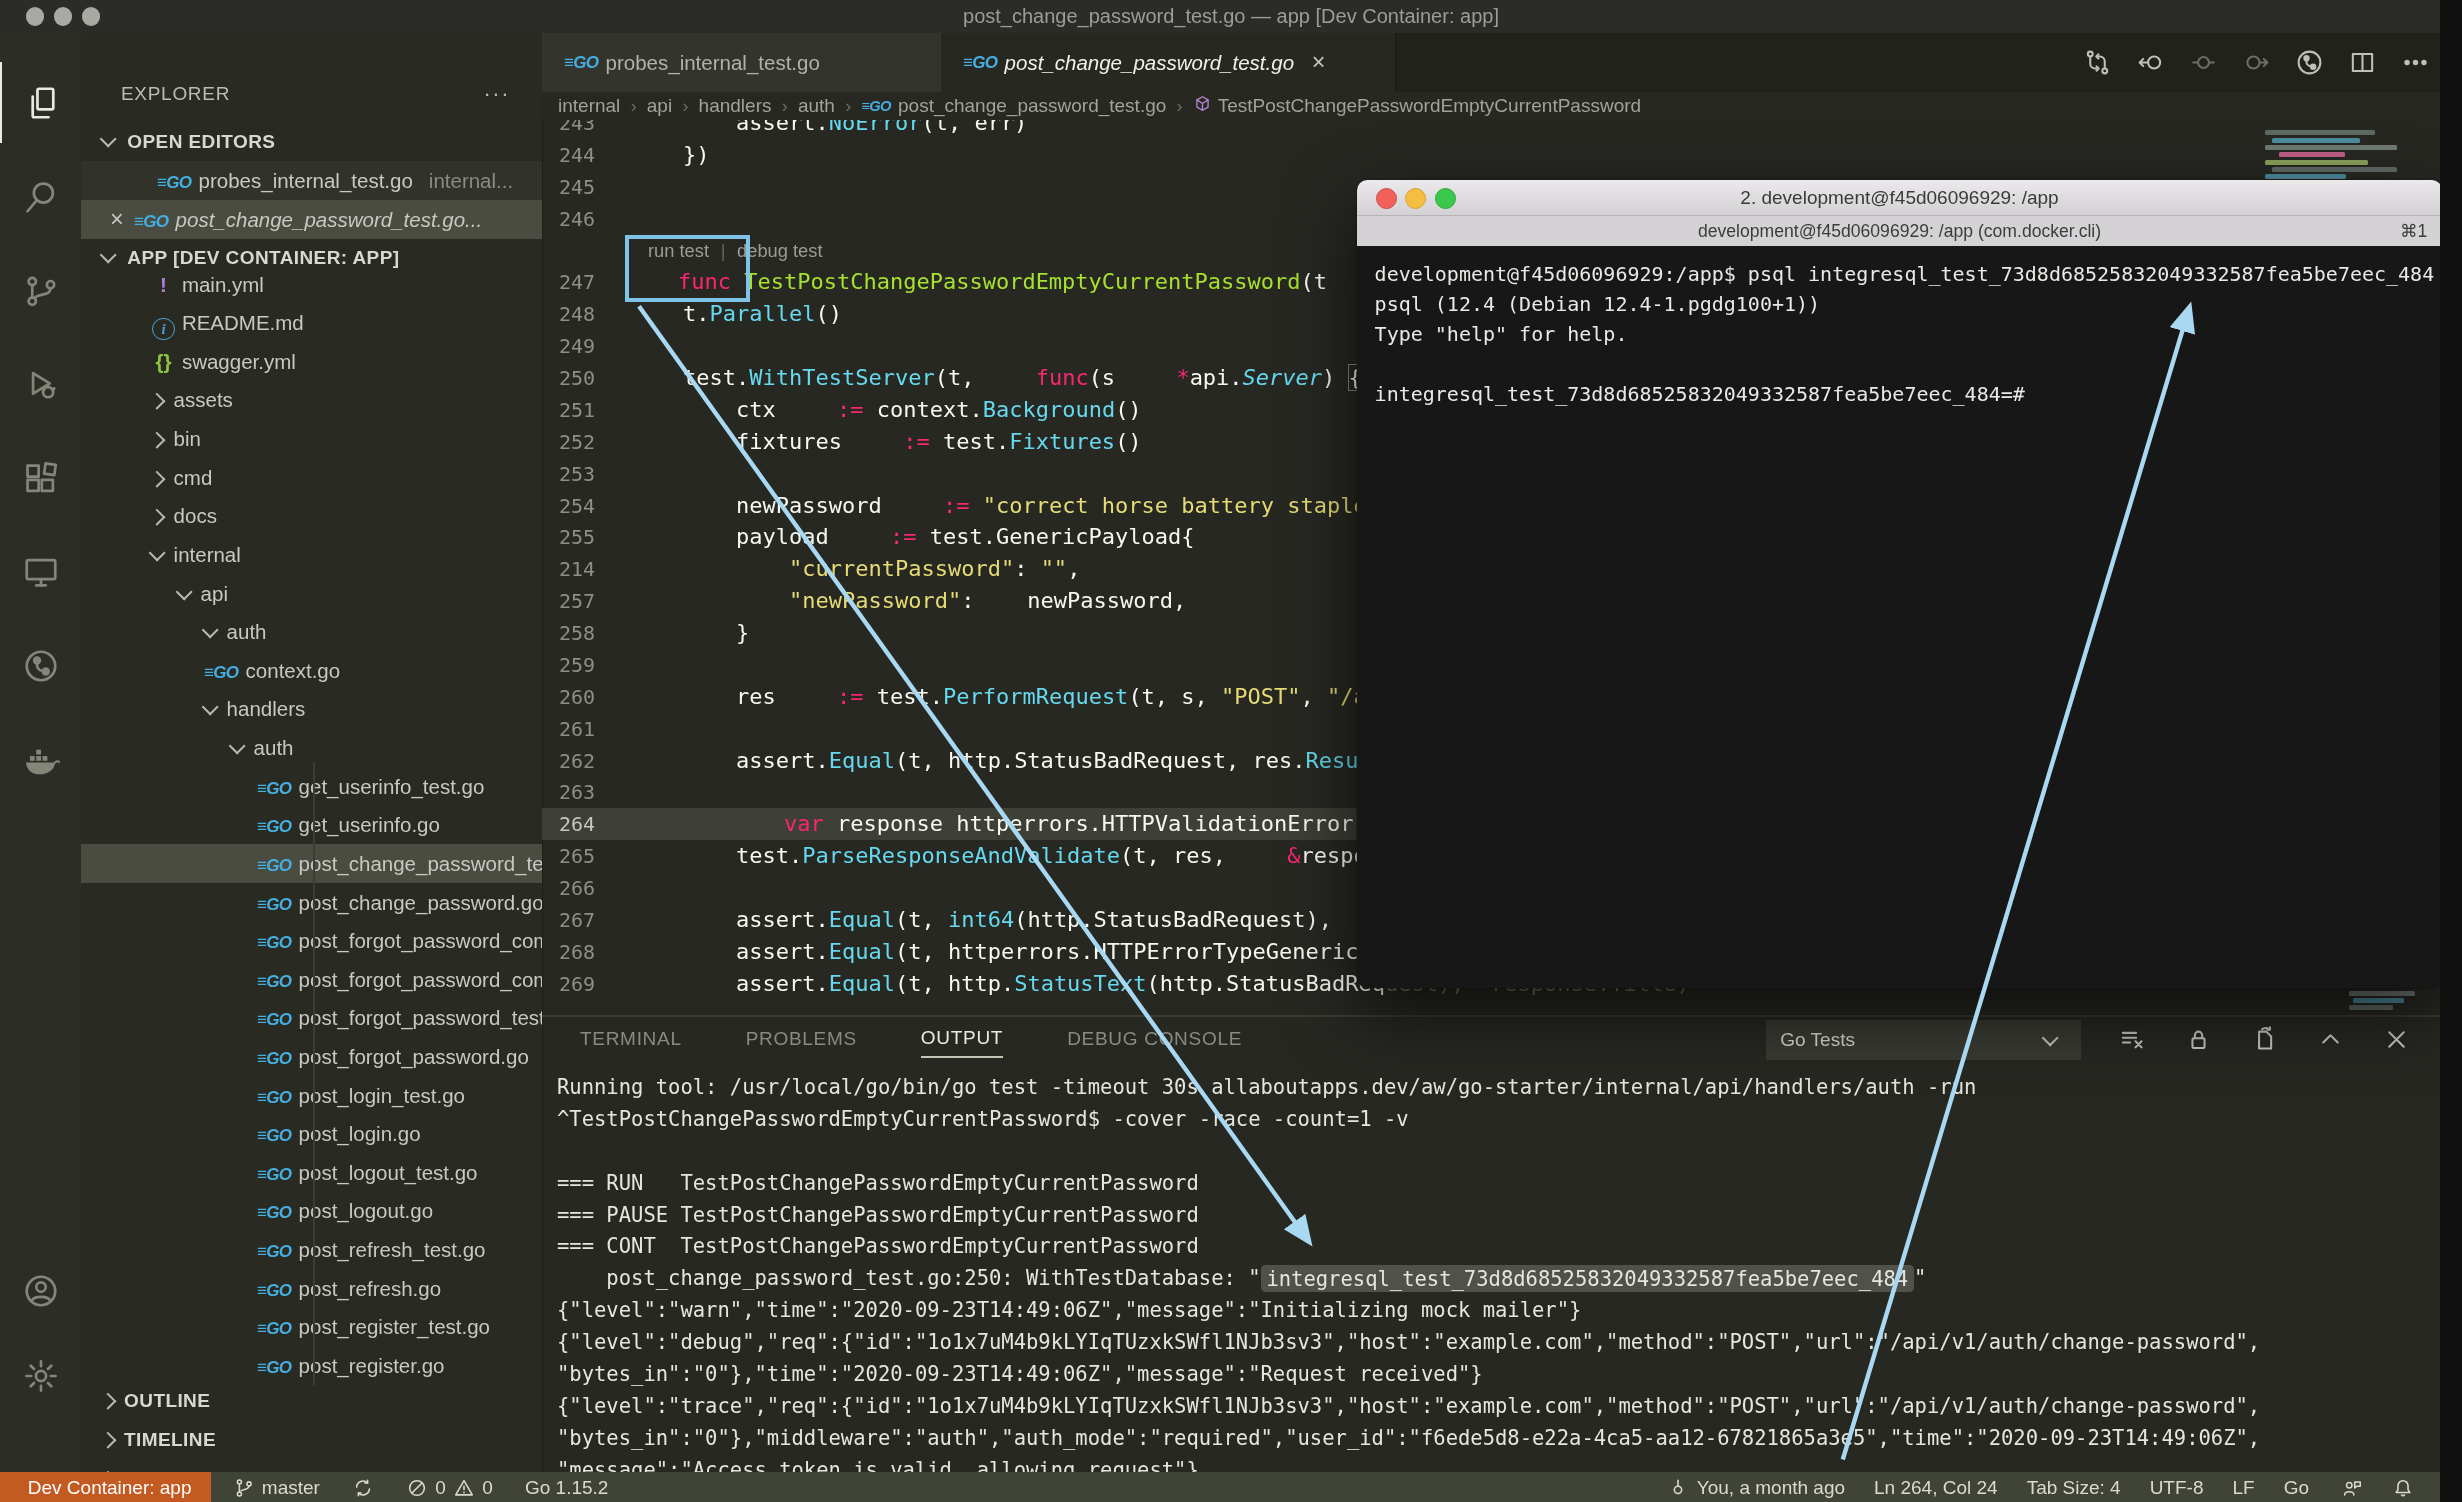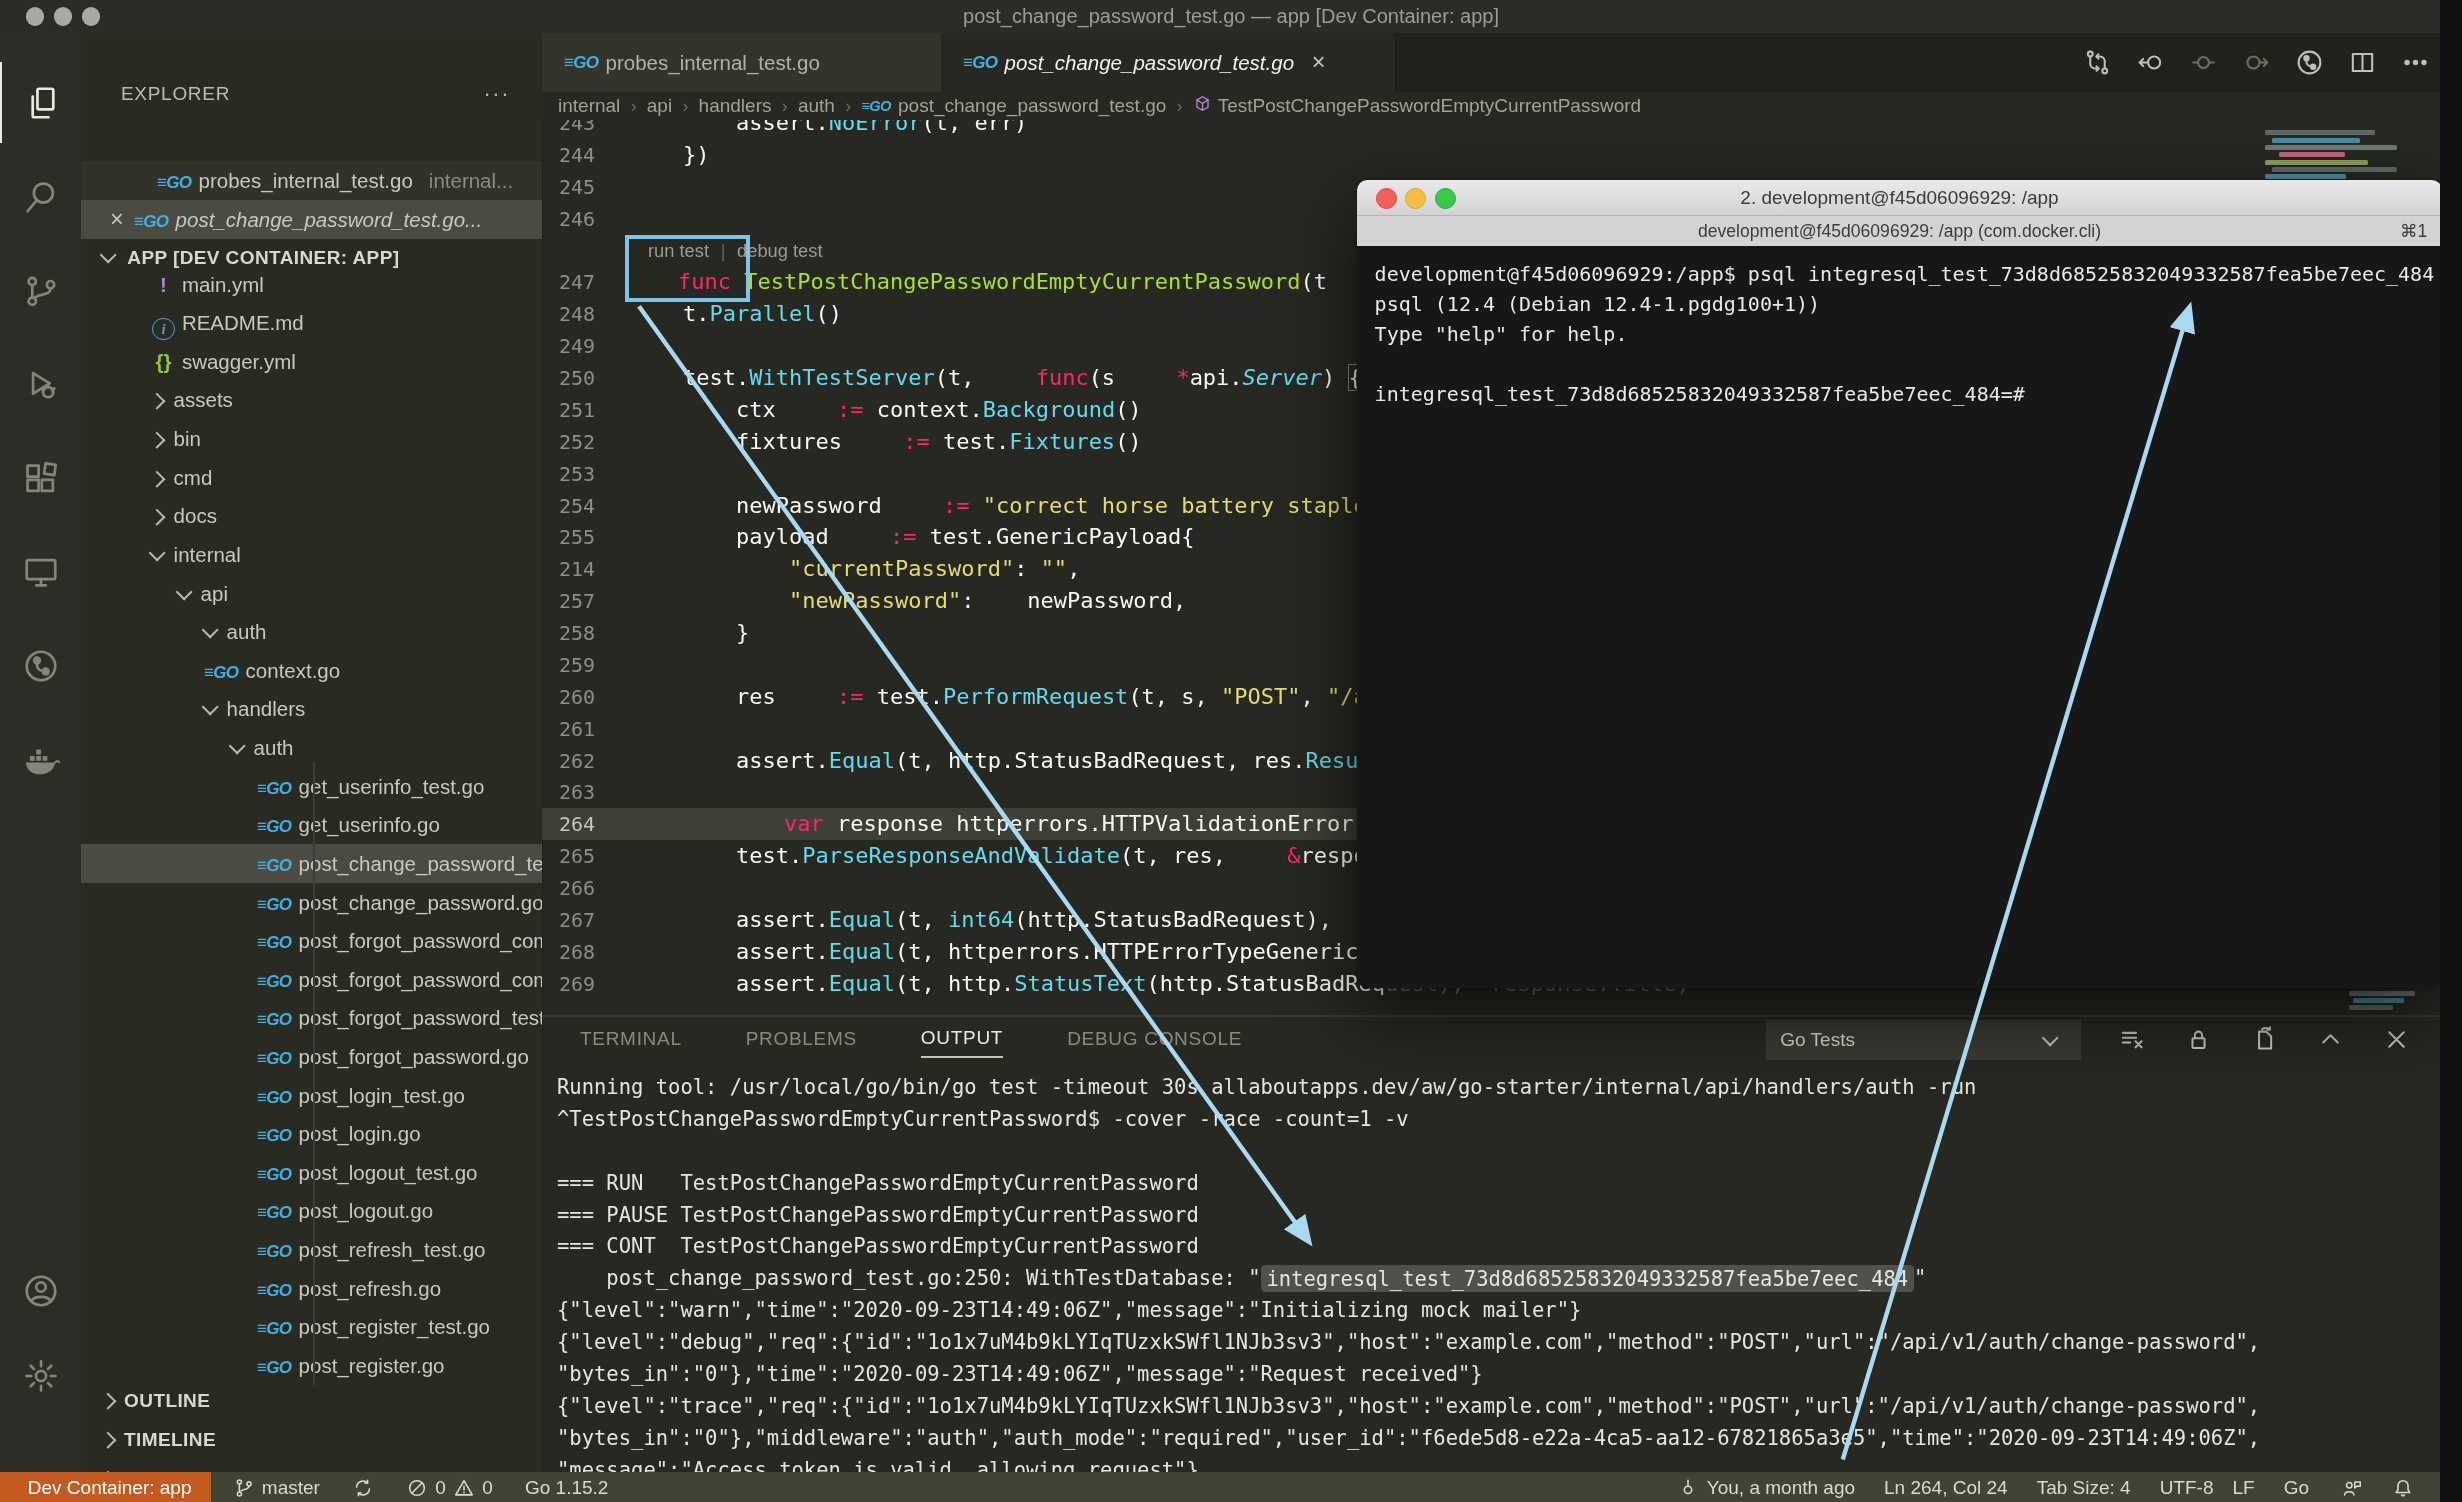--- a/index.html
+++ b/index.html
@@ -182,20 +182,24 @@
           <circle cx="12" cy="12" r="3.2"></circle>
           <path d="M12 2.8v3M12 18.2v3M2.8 12h3M18.2 12h3M5.5 5.5l2.1 2.1M16.4 16.4l2.1 2.1M18.5 5.5l-2.1 2.1M7.6 16.4l-2.1 2.1"></path>
         </svg>
       </div>
     </div>
 
   <div id="sidebar" class="abs">
     <div class="side-header" style="top:43px">
       <span style="margin-left:40px;font-size:19px;color:#bcbcb4;letter-spacing:0.7px">EXPLORER</span>
       <span style="position:absolute;right:32px;color:#bcbcb4;font-size:22px;letter-spacing:1.5px">···</span>
+    </div>
+    <div class="side-header" style="top:91px">
+      <span class="chev down" style="margin-left:20.5px"></span>
+      <span class="sect-label">OPEN EDITORS</span>
     </div>
     <div id="openEditors">
         <div class="oe-row row-hover" style="top: 128px;"><span style="display: inline-block; width: 76px;"></span><span class="go-ic">≡GO</span><span>probes_internal_test.go</span><span class="dim" style="margin-left: 10.3px;"> internal...</span></div>
         <div class="oe-row row-active" style="top: 167px;"><span style="margin: 0px 10.3px 0px 29px; color: rgb(197, 197, 191); font-size: 23.5px;">×</span><span class="go-ic">≡GO</span><span style="font-style: italic;">post_change_password_test.go...</span></div>
       </div>
     <div class="side-header" style="top:207px">
       <span class="chev down" style="margin-left:20.5px"></span>
       <span class="sect-label">APP [DEV CONTAINER: APP]</span>
     </div>
     <div id="tree">
@@ -578,21 +582,21 @@
             </svg>
           </span>
           <span>You, a month ago</span>
         </div>
         <div class="sb-item" style="margin-right: 29px;">
           <span>Ln 264, Col 24</span>
         </div>
         <div class="sb-item" style="margin-right: 29px;">
           <span>Tab Size: 4</span>
         </div>
-        <div class="sb-item" style="margin-right: 19px;">
+        <div class="sb-item" style="margin-right: 29px;">
           <span>UTF-8</span>
         </div>
         <div class="sb-item" style="margin-right: 29px;">
           <span>LF</span>
         </div>
         <div class="sb-item" style="margin-right: 32px;">
           <span>Go</span>
         </div>
         <div class="sb-item" style="margin-right: 29px;">
           <span style="display: inline-flex; vertical-align: middle;">

